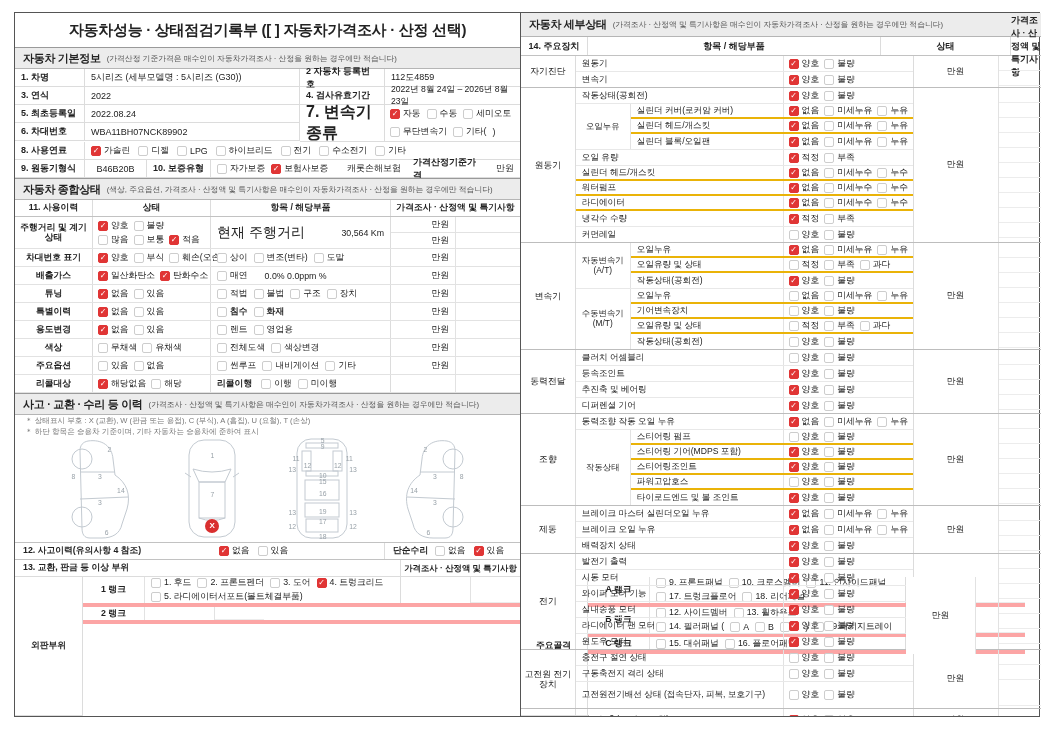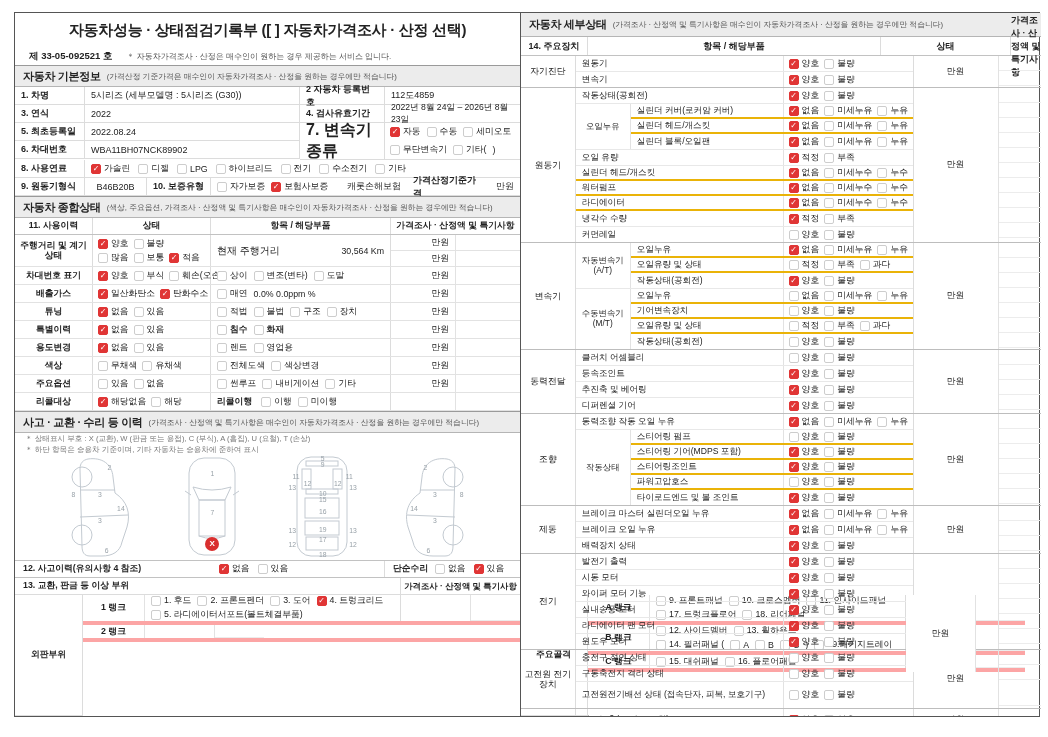--- a/index.html
+++ b/index.html
@@ -101,24 +101,20 @@
 
   svg path, svg rect, svg circle, svg line { fill:none; stroke:#c3cad1; stroke-width:1; }
 </style>
 </head>
 <body>
 
 <div id="form-box">
 
   <div id="left-panel">
     <div class="title-row">자동차성능 · 상태점검기록부 ([   ] 자동차가격조사 · 산정 선택)</div>
-    <div class="doc-row">
-      <span class="doc-no">제 33-05-092521 호</span>
-      <span class="doc-note">＊ 자동차가격조사 · 산정은 매수인이 원하는 경우 제공하는 서비스 입니다.</span>
-    </div>
 
     <div class="sec-bar">
       <span class="h">자동차 기본정보</span>
       <span class="n">(가격산정 기준가격은 매수인이 자동차가격조사 · 산정을 원하는 경우에만 적습니다)</span>
     </div>
 
     <div class="b-row">
       <div class="b-cell b-l1 lbl">1. 차명</div>
       <div class="b-cell b-v1">5시리즈 (세부모델명 : 5시리즈 (G30))</div>
       <div class="b-cell b-l2 lbl">2 자동차 등록번호</div>
@@ -265,21 +261,21 @@
                 <span class="cb"></span>
                 <span class="opt-l">보통</span>
               </span>
               <span class="opt">
                 <span class="cb on">✓</span>
                 <span class="opt-l">적음</span>
               </span>
             </span>
           </div>
           <div class="c-itm">
-            <span style="font-size: 10px;">현재 주행거리</span>
+            <span style="font-size: 14px;">현재 주행거리</span>
             <span style="font-size: 8.8px; margin-left: auto;">30,564 Km</span>
           </div>
           <div class="c-prc">
             <div class="p-line">
               <div class="p-amt">만원</div>
               <div class="p-blank"></div>
             </div>
             <div class="p-line">
               <div class="p-amt">만원</div>
               <div class="p-blank"></div>
@@ -335,21 +331,21 @@
                 <span class="cb on">✓</span>
                 <span class="opt-l">일산화탄소</span>
               </span>
               <span class="opt">
                 <span class="cb on">✓</span>
                 <span class="opt-l">탄화수소</span>
               </span>
             </span>
           </div>
           <div class="c-itm">
-            <span class="opts" style="gap: 6px;">
+            <span class="opts" style="gap: 17px;">
               <span class="opt">
                 <span class="cb"></span>
                 <span class="opt-l">매연</span>
               </span>
               <span class="opt-txt">0.0%    0.0ppm      %</span>
             </span>
           </div>
           <div class="c-prc">
             <div class="p-line">
               <div class="p-amt">만원</div>

